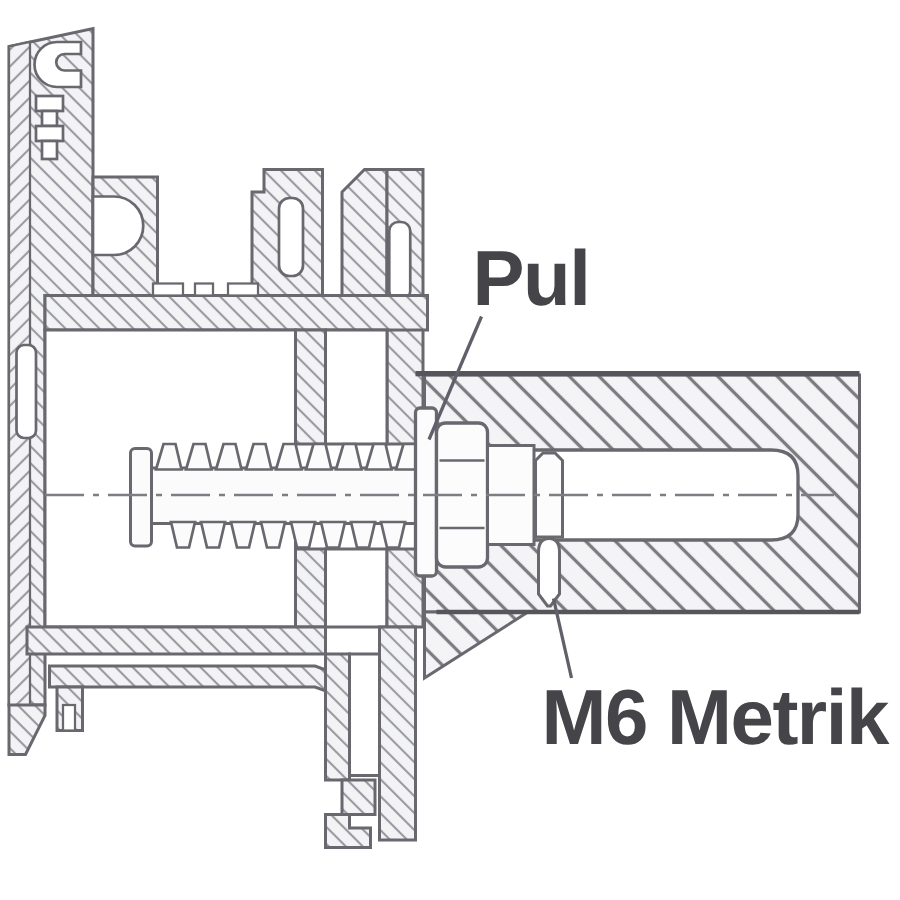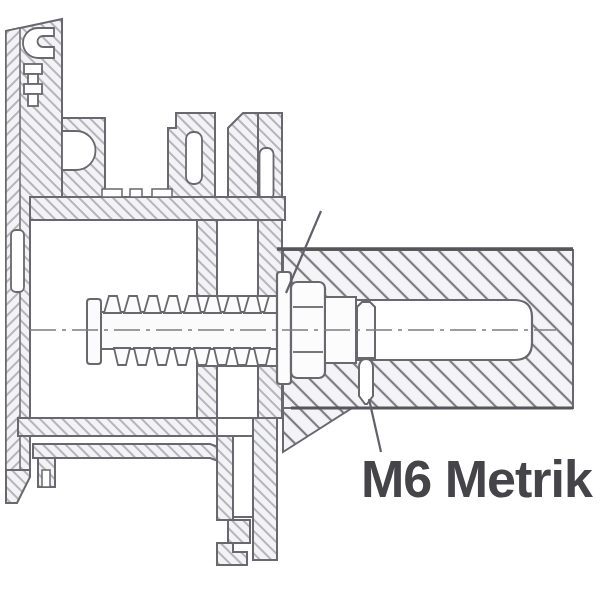--- a/index.html
+++ b/index.html
@@ -103,16 +103,17 @@
     <path d="M359,396 V368 Q359,359 366,359 Q373,359 373,368 V396 L367,404 H365 Z" fill="#ffffff" stroke-width="2"></path>
     <path d="M30,330 H556" fill="none" stroke="#7d7d83" stroke-width="1.6" stroke-dasharray="26 6 4 6"></path>
   </g>
 
   <g stroke="#60606a" stroke-width="2.2">
     <line x1="321" y1="211" x2="286" y2="293"></line>
     <line x1="369" y1="399" x2="381" y2="452"></line>
   </g>
 </svg>
 
+  <div class="diagram-label lbl-pul">Pul</div>
   <div class="diagram-label lbl-m6">
     <div>M6 Metrik</div>
   </div>
 </div>
 
 </body></html>

